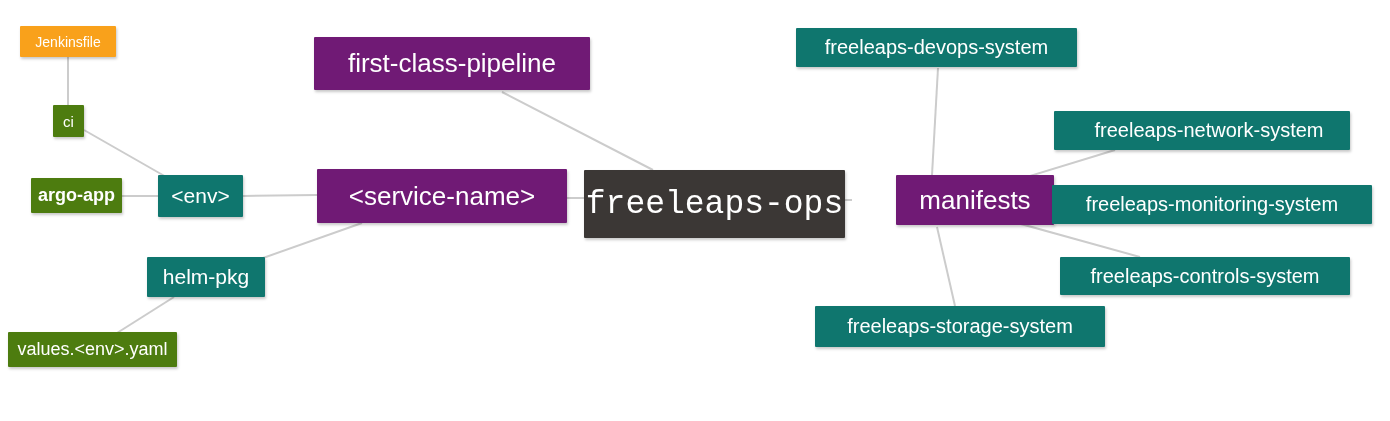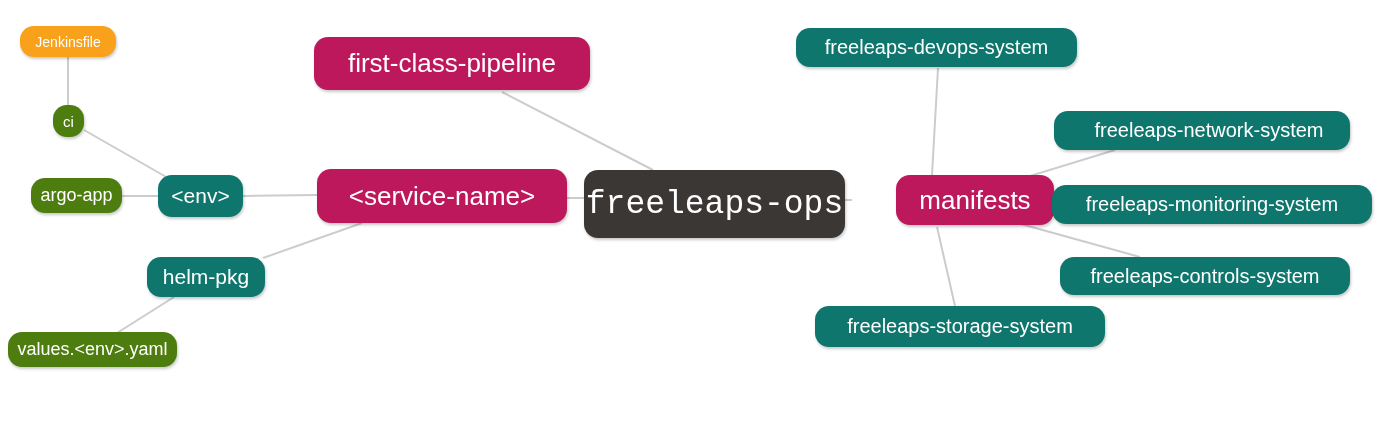--- a/index.html
+++ b/index.html
@@ -9,31 +9,31 @@
     background:#ffffff;
     font-family:"Liberation Sans", sans-serif;
     overflow:hidden;
   }
   #links{position:absolute;left:0;top:0;width:1390px;height:421px;}
   #links line{stroke:#cccccc;stroke-width:2;}
   .node{
     position:absolute;
     display:flex;align-items:center;justify-content:center;
     color:#ffffff;
-    border-radius:14px;
+    border-radius:1px;
     box-shadow:1px 2px 3px rgba(0,0,0,0.22);
     white-space:nowrap;
     cursor:default;
     box-sizing:border-box;
     padding:0 6px;
   }
   .orange{background:#F9A11B;}
   .red{background:#4d7c0f;}
   .green{background:#0f766e;}
-  .blue{background:#be185d;}
+  .blue{background:#701a75;}
   .dark{background:#3B3735;font-family:Liberation Mono, monospace;}
 </style>
 </head>
 <body>
 
 <div id="canvas">
 
   <svg id="links" width="1390" height="421" viewBox="0 0 1390 421">
     <line x1="68" y1="57" x2="68" y2="105"></line>
     <line x1="84" y1="130" x2="168" y2="178"></line>
@@ -48,21 +48,21 @@
     <line x1="1010" y1="182" x2="1115" y2="150"></line>
     <line x1="1010" y1="201" x2="1052" y2="203"></line>
     <line x1="1010" y1="221" x2="1140" y2="257"></line>
     <line x1="937" y1="227" x2="955" y2="306"></line>
   </svg>
 
   <div class="node orange" style="left:20px;  top:26px;  width:96px;  height:31px; font-size:14px;">Jenkinsfile</div>
 
   <div class="node red" style="left:53px;  top:105px; width:31px;  height:32px; font-size:15px;">ci</div>
 
-  <div class="node red" style="left:31px;  top:178px; width:91px;  height:35px; font-size:18px;">argo-app</div>
+  <div class="node red" style="left:31px;  top:178px; width:91px;  height:35px; font-size:18px;font-weight:bold;">argo-app</div>
 
   <div class="node green" style="left:158px; top:175px; width:85px;  height:42px; font-size:21px;">&lt;env&gt;</div>
 
   <div class="node green" style="left:147px; top:257px; width:118px; height:40px; font-size:21px;">helm-pkg</div>
 
   <div class="node red" style="left:8px;   top:332px; width:169px; height:35px; font-size:18px;">values.&lt;env&gt;.yaml</div>
 
   <div class="node blue" style="left:314px; top:37px;  width:276px; height:53px; font-size:26px;">first-class-pipeline</div>
 
   <div class="node blue" style="left:317px; top:169px; width:250px; height:54px; font-size:26px;">&lt;service-name&gt;</div>

